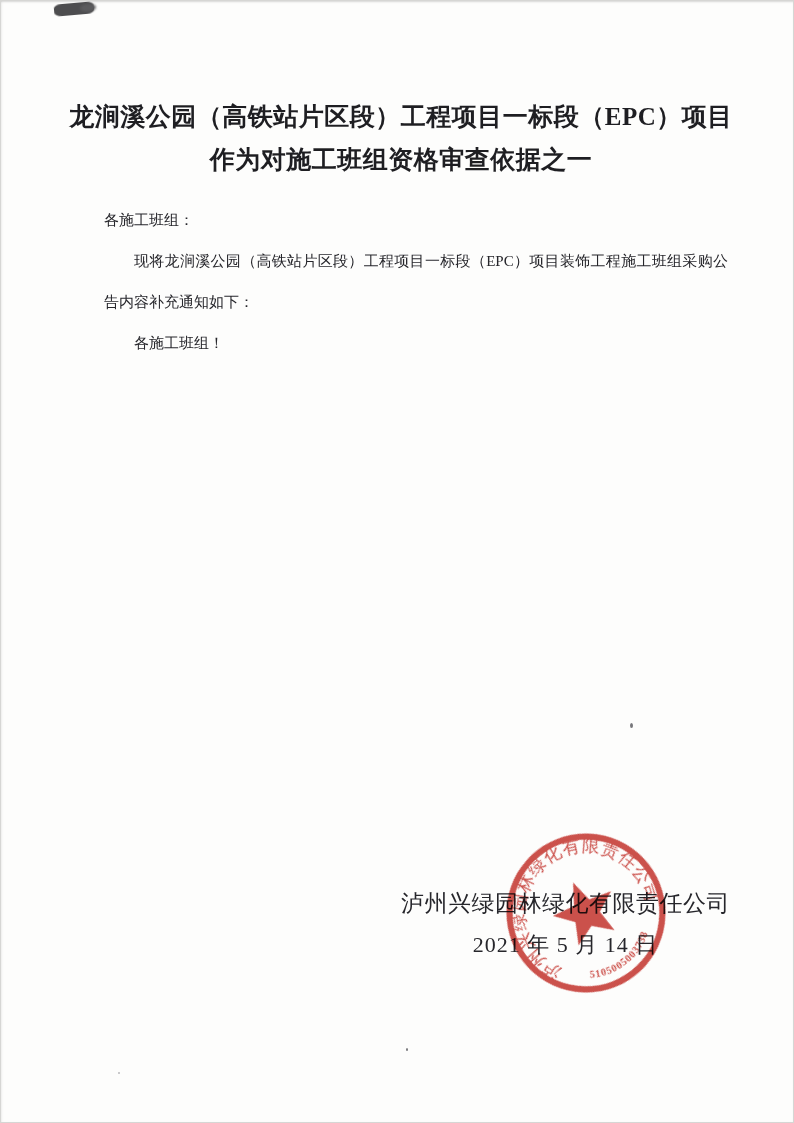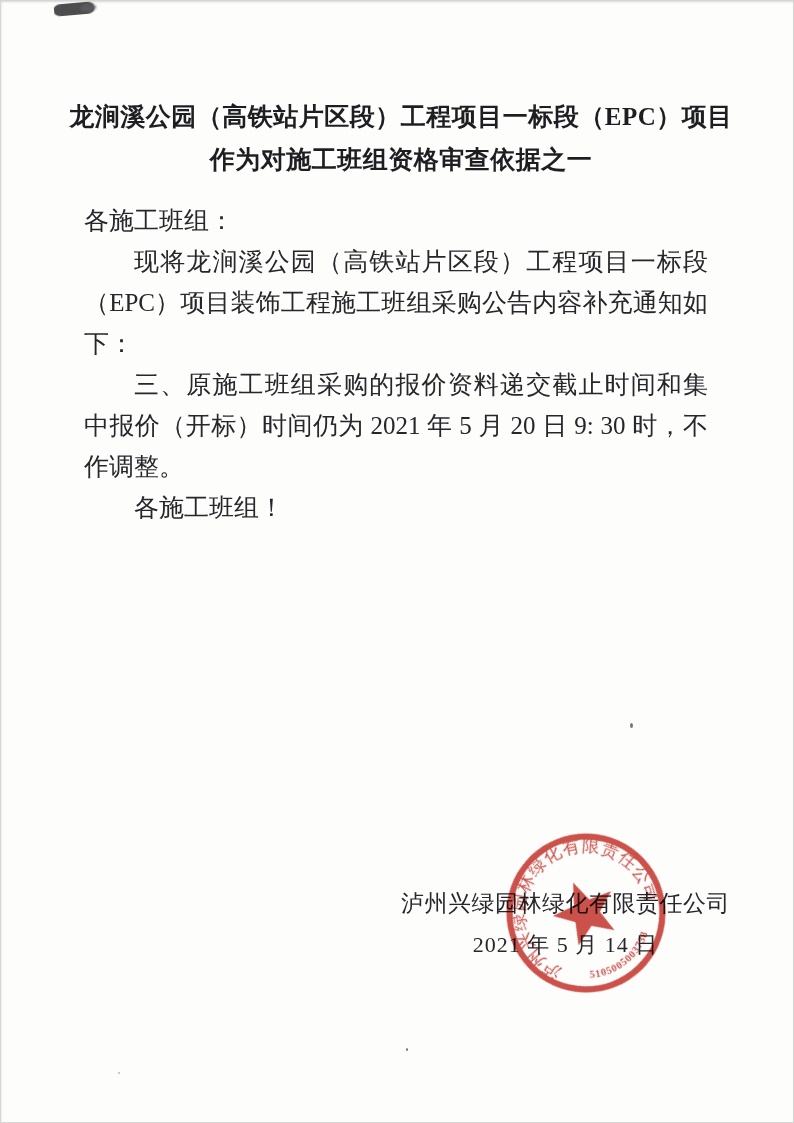--- a/index.html
+++ b/index.html
@@ -29,22 +29,22 @@
   .speck.s1{left:630px;top:723px;width:3px;height:5px;}
   .speck.s2{left:406px;top:1048px;width:2px;height:3px;}
   .speck.s3{left:118px;top:1072px;width:2px;height:2px;opacity:.4;}
 
   .title{
     position:absolute;top:95px;left:48px;right:40px;
     text-align:center;font-weight:bold;color:#1e1e22;
     font-size:25px;line-height:43px;letter-spacing:.5px;
   }
   .body-text{
-    position:absolute;top:200px;left:84px;width:624px;
-    font-size:25px;line-height:41px;color:#26262b;
+    position:absolute;top:200px;left:104px;width:624px;
+    font-size:15px;line-height:41px;color:#26262b;
     text-align:justify;
   }
   .body-text p{margin:0;}
   .body-text p.indent{text-indent:2em;}
 
   .signature{
     position:absolute;top:888px;right:64px;
     text-align:center;color:#26262b;z-index:1;
   }
   .signature .company{font-size:23px;letter-spacing:.5px;white-space:nowrap;}
@@ -69,21 +69,20 @@
   <div class="speck s3"></div>
 
   <div class="title">
     <div>龙涧溪公园（高铁站片区段）工程项目一标段（EPC）项目</div>
     <div>作为对施工班组资格审查依据之一</div>
   </div>
 
   <div class="body-text">
     <p>各施工班组：</p>
     <p class="indent">现将龙涧溪公园（高铁站片区段）工程项目一标段（EPC）项目装饰工程施工班组采购公告内容补充通知如下：</p>
-    <p class="indent">三、原施工班组采购的报价资料递交截止时间和集中报价（开标）时间仍为 2021 年 5 月 20 日 9: 30 时，不作调整。</p>
     <p class="indent">各施工班组！</p>
   </div>
 
   <div class="signature">
     <div class="company">泸州兴绿园林绿化有限责任公司</div>
     <div class="date">2021 年 5 月 14 日</div>
   </div>
 
   <svg class="seal" viewBox="0 0 200 200" xmlns="http://www.w3.org/2000/svg">
     <defs>

